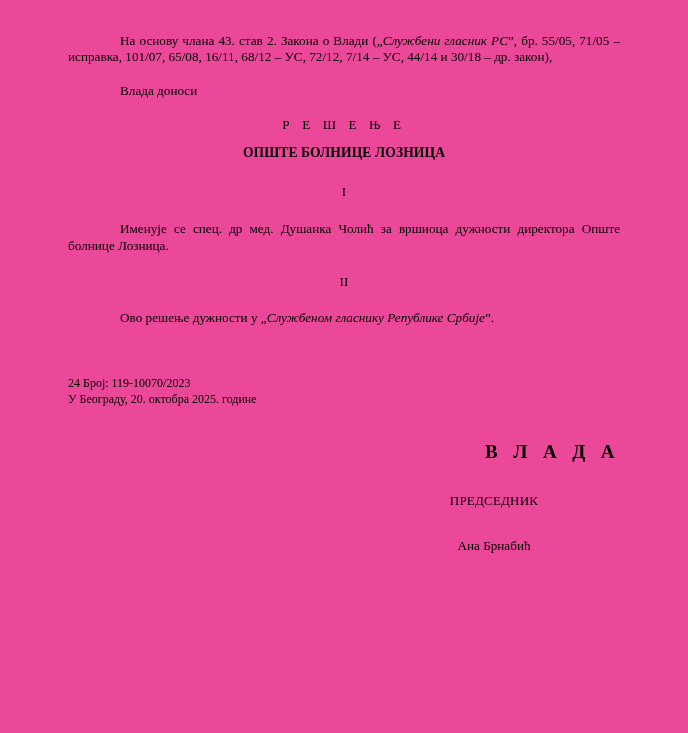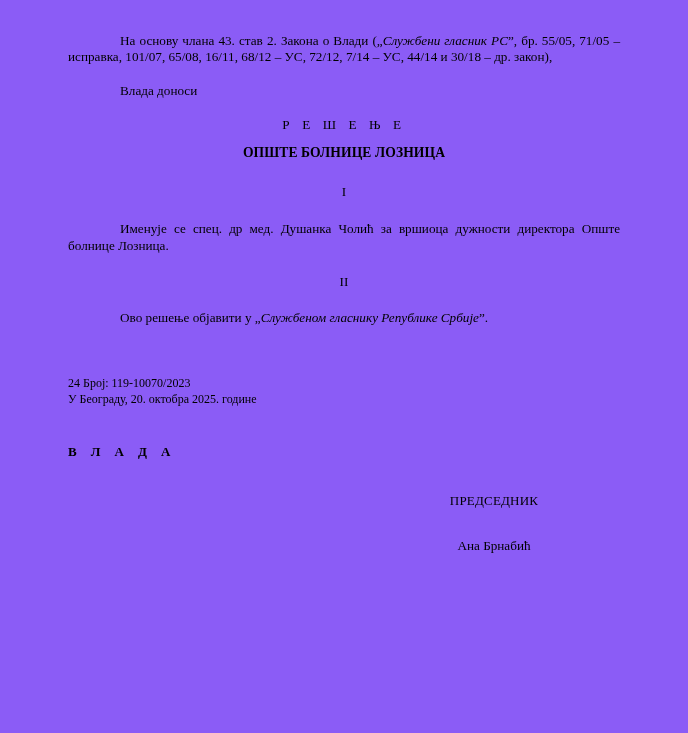--- a/index.html
+++ b/index.html
@@ -12,21 +12,21 @@
     height: 733px;
     font-family: "Liberation Serif", "DejaVu Serif", serif;
     color: #000000;
     -webkit-font-smoothing: antialiased;
   }
 
   .page {
     position: relative;
     width: 688px;
     height: 733px;
-    background: #8b5cf6;
+    background: #ec4899;
     overflow: hidden;
   }
 
   
   .content {
     position: absolute;
     left: 68px;
     top: 33px;
     width: 552px;
   }
@@ -85,22 +85,22 @@
     line-height: 16.4px;
   }
 
   .meta-line {
     font-size: 12px;
     line-height: 16.4px;
     text-align: left;
   }
 
   .vlada {
-    text-align: left;
-    font-size: 13px;
+    text-align: right;
+    font-size: 19px;
     font-weight: bold;
     letter-spacing: 5.4px;
     line-height: 16.4px;
   }
 
   .signature-block {
     text-align: center;
   }
   .sig-inner {
     display: inline-block;
@@ -144,21 +144,21 @@
     <div class="gap-after-num-i"></div>
 
     <p class="justified indent">Именује се спец. др мед. Душанка Чолић за вршиоца дужности директора Опште болнице Лозница.</p>
 
     <div class="gap-after-para-i"></div>
 
     <p class="roman">II</p>
 
     <div class="gap-after-num-ii"></div>
 
-    <p class="justified indent"><span>Ово решење објавити у „</span><span class="italic">Службеном гласнику Републике Србије</span><span>”.</span></p>
+    <p class="justified indent"><span>Ово решење дужности у „</span><span class="italic">Службеном гласнику Републике Србије</span><span>”.</span></p>
 
     <div class="gap-before-meta"></div>
 
     <p class="meta-line">24 Број: 119-10070/2023</p>
     <p class="meta-line">У Београду, 20. октобра 2025. године</p>
 
     <div class="gap-before-vlada"></div>
 
     <p class="vlada">В Л А Д А</p>
 

